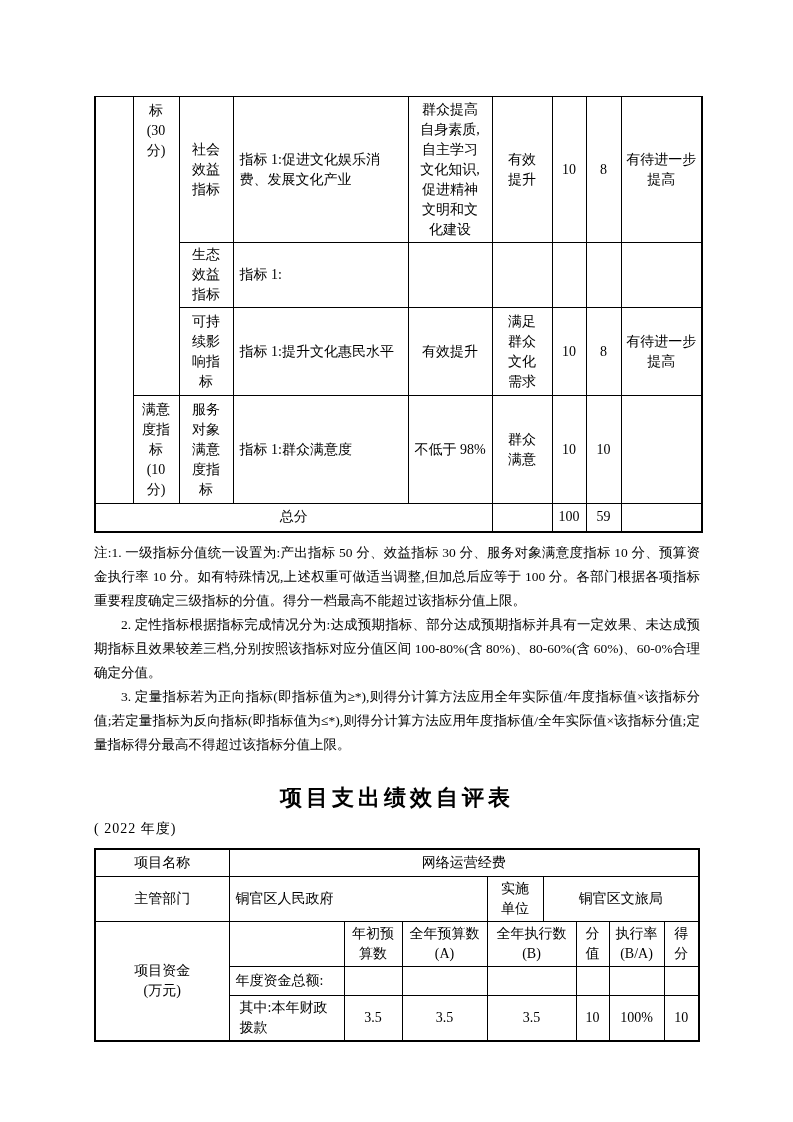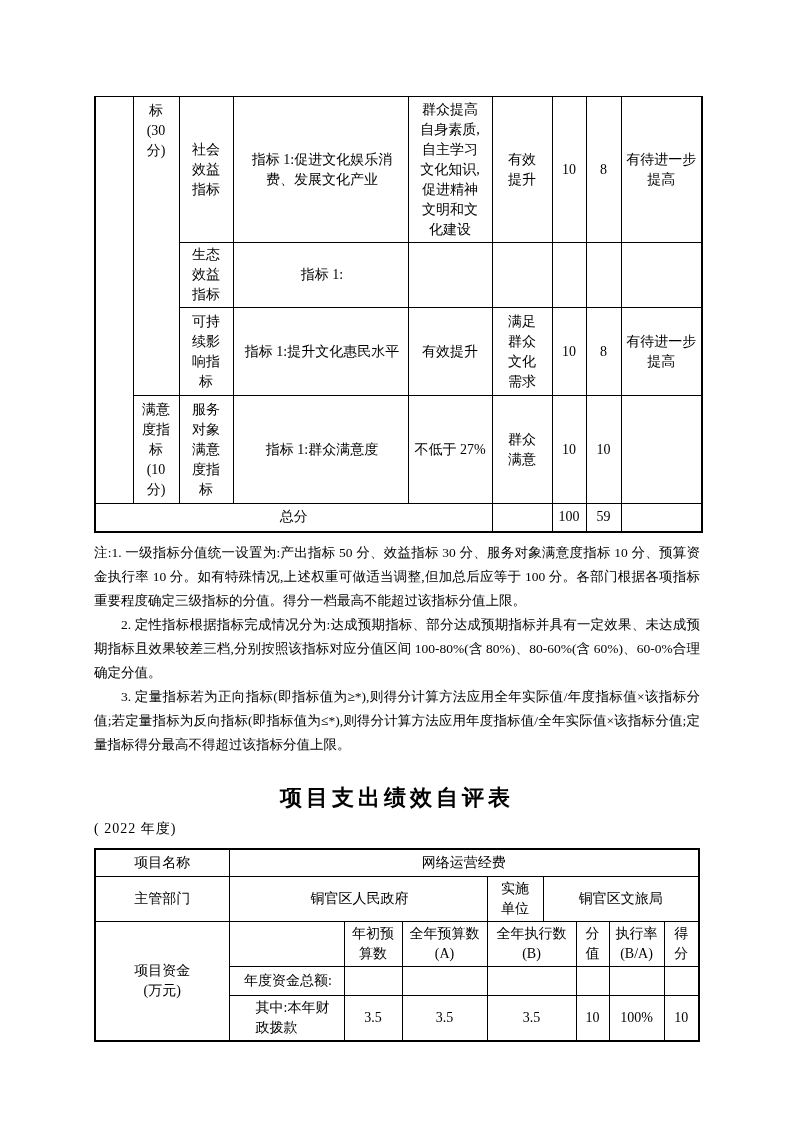--- a/index.html
+++ b/index.html
@@ -26,22 +26,22 @@
   .grid td {
     border:1px solid #000;
     font-size:14px;
     line-height:20px;
     text-align:center;
     vertical-align:middle;
     white-space:pre-line;
     padding:2px 3px;
     overflow:hidden;
   }
-  .grid td.la { text-align:center; padding-left:6px; }
-  .grid td.la2 { text-align:left; padding-left:26px; }
+  .grid td.la { text-align:left; padding-left:6px; }
+  .grid td.la2 { text-align:left; padding-left:10px; }
   .grid td.top { vertical-align:top; padding-top:4px; }
   .t1 tr.r1 { height:146px; }
   .t1 tr.r2 { height:62px;border-radius:20px; }
   .t1 tr.r3 { height:88px; }
   .t1 tr.r4 { height:108px; }
   .t1 tr.r5 { height:28px; }
   .t2 tr.p1 { height:28px; }
   .t2 tr.p2 { height:41px; }
   .t2 tr.p3 { height:42px; }
   .t2 tr.p4 { height:29px; }
@@ -151,21 +151,21 @@
 度指
 标
 (10
 分)</td>
       <td>服务
 对象
 满意
 度指
 标</td>
       <td class="la">指标 1:群众满意度</td>
-      <td>不低于 27%</td>
+      <td>不低于 98%</td>
       <td>群众
 满意</td>
       <td>10</td>
       <td>10</td>
       <td></td>
     </tr>
     <tr class="r5">
       <td colspan="5">总分</td>
       <td></td>
       <td>100</td>

